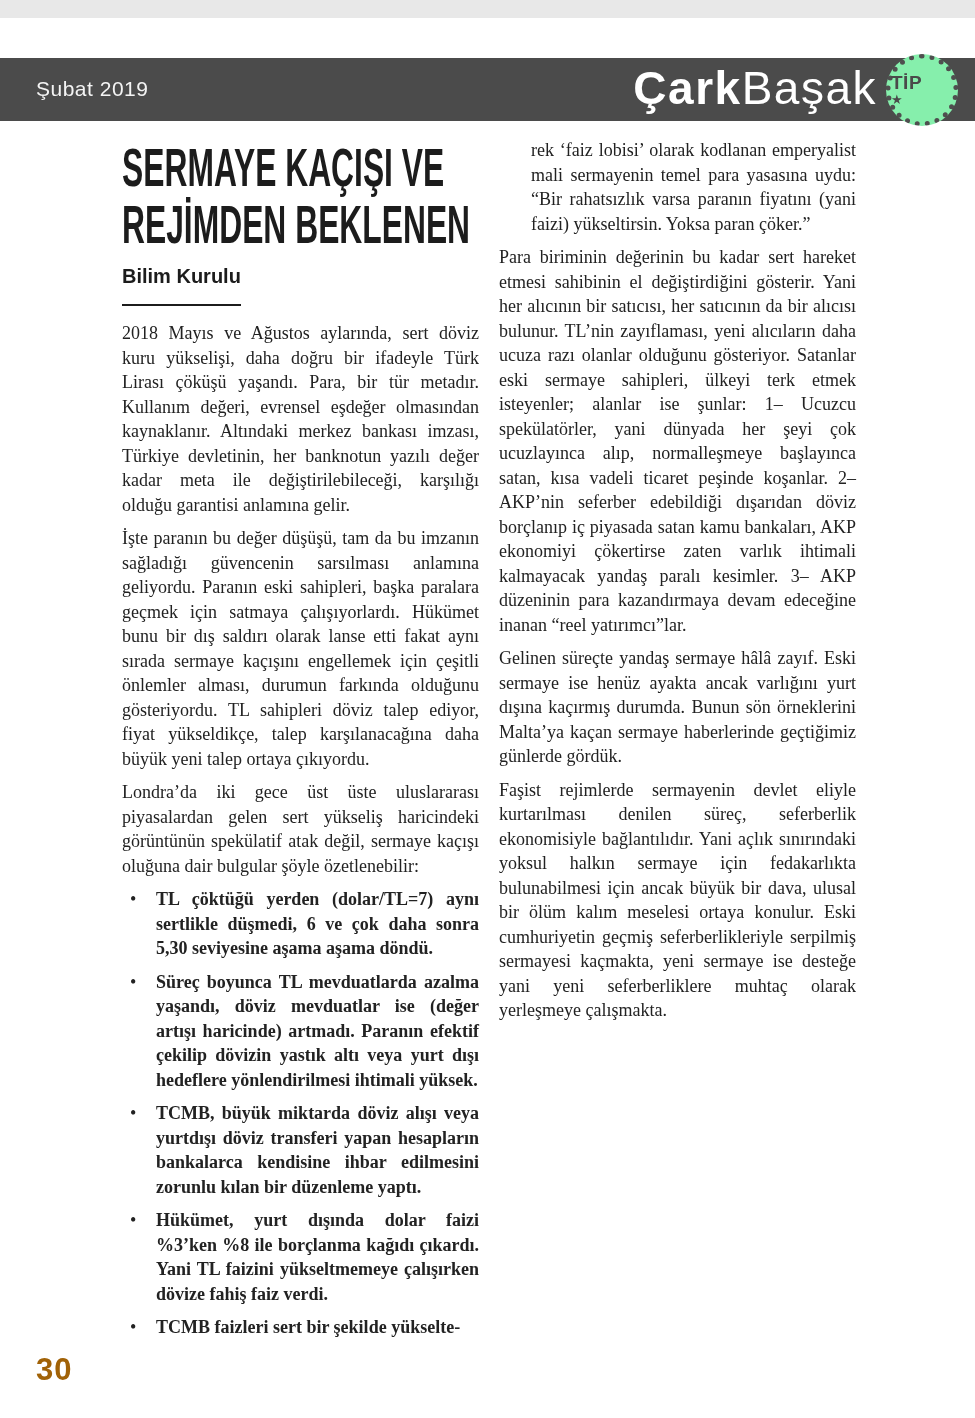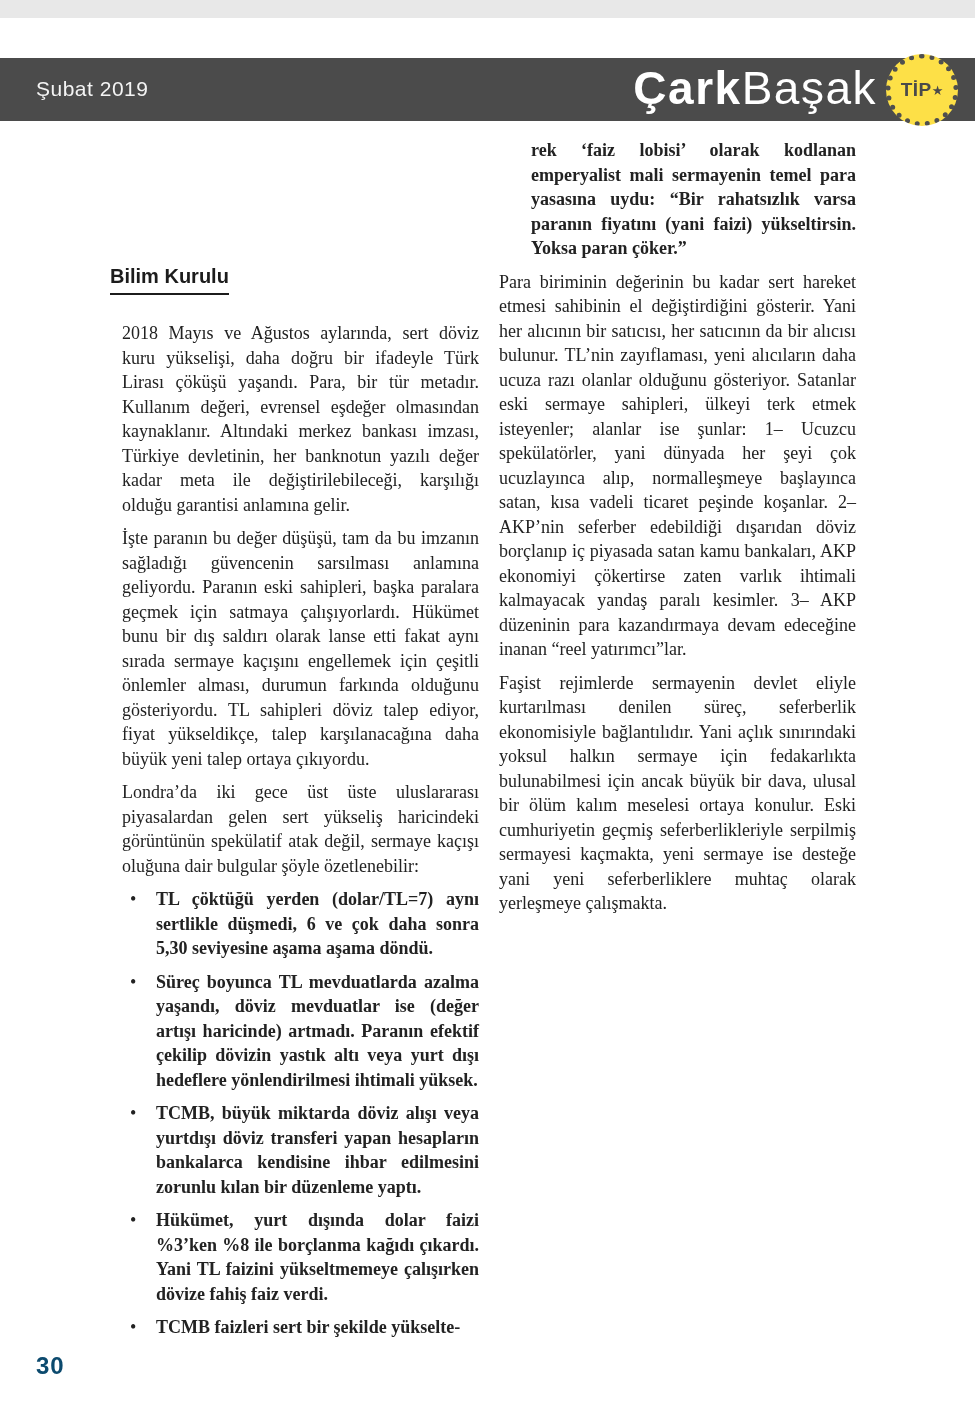--- a/index.html
+++ b/index.html
@@ -23,82 +23,86 @@
   .masthead {
     position:absolute; right:98px; top:3px;
     font-family:"Liberation Sans", sans-serif;
     font-size:46px; color:#ffffff; letter-spacing:1.5px; white-space:nowrap;
   }
   .masthead .m-bold  { font-weight:800; }
   .masthead .m-light { font-weight:400; }
   .logo {
     position:absolute; right:17px; top:-4px;
     width:72px; height:72px; border-radius:50%;
-    background:#fde047; border:5px dotted #4f4f4f;
-    display:flex; flex-direction:row; align-items:center; justify-content:center;
+    background:#86efac; border:5px dotted #4f4f4f;
+    display:flex; flex-direction:column; align-items:flex-start; justify-content:center;
   }
   .logo-text {
     font-family:"Liberation Sans", sans-serif;
     font-weight:800; font-size:19px; color:#4a4a4a; line-height:18px; letter-spacing:.5px;
   }
   .logo-star { font-size:13px; color:#4a4a4a; line-height:13px; margin-top:1px; }
 
   
   .title {
     position:absolute; left:122px; top:121px;
     font-family:"Liberation Sans", sans-serif;
     font-weight:700; color:#1c1c1c;
   }
   .title-line {
     font-size:53px; line-height:57px; white-space:nowrap;
     transform:scaleX(0.60); transform-origin:left center; letter-spacing:0;
   }
   .byline {
-    position:absolute; left:110px; top:247px;
+    position:absolute; left:122px; top:247px;
     font-family:"Liberation Sans", sans-serif;
     font-weight:700; font-size:20px; color:#1c1c1c;
-    border-bottom:2px solid #1c1c1c; padding-bottom:5px;
+    border-bottom:2px solid #1c1c1c; padding-bottom:16px;
   }
 
   
   .col {
     position:absolute; width:357px;
     font-size:18px; line-height:24.5px; text-align:justify; color:#222222;
   }
   .col-left  { left:122px; top:303px; }
   .col-right { left:499px; top:120px; }
   .para   { margin-bottom:9px; }
   .bullet { display:flex; margin-bottom:9px; }
   .bullet .marker { flex:0 0 34px; padding-left:8px; text-align:left; }
   .bullet .btext  { flex:1; text-align:justify;font-weight:bold; }
-  .cont   { margin-left:32px; margin-bottom:9px; text-align:justify;font-weight:bold; }
+  .cont   { margin-left:32px; margin-bottom:9px; text-align:justify; }
 
   
   .pagenum {
     position:absolute; left:36px; top:1334px;
     font-family:"Liberation Sans", sans-serif;
-    font-size:24px; font-weight:600; letter-spacing:1px; color:#0c4a6e;
+    font-size:31px; font-weight:600; letter-spacing:1px; color:#a16207;
   }
 </style>
 </head>
 <body>
 
 <div class="page">
 
   <div class="topbar">
     <span class="issue">Şubat 2019</span>
     <div class="masthead">
       <span class="m-bold">Çark</span><span class="m-light">Başak</span>
     </div>
     <div class="logo">
       <span class="logo-text">TİP</span>
       <span class="logo-star">★</span>
     </div>
   </div>
 
+  <div class="title">
+    <div class="title-line">SERMAYE KAÇIŞI VE</div>
+    <div class="title-line">REJİMDEN BEKLENEN</div>
+  </div>
   <div class="byline">Bilim Kurulu</div>
 
   <div class="col col-left">
     <p class="para">2018 Mayıs ve Ağustos aylarında, sert döviz kuru yükselişi, daha doğru bir ifadeyle Türk Lirası çöküşü yaşandı. Para, bir tür metadır. Kullanım değeri, evrensel eşdeğer olmasından kaynaklanır. Altındaki merkez bankası imzası, Türkiye devletinin, her banknotun yazılı değer kadar meta ile değiştirilebileceği, karşılığı olduğu garantisi anlamına gelir.</p>
     <p class="para">İşte paranın bu değer düşüşü, tam da bu imzanın sağladığı güvencenin sarsılması anlamına geliyordu. Paranın eski sahipleri, başka paralara geçmek için satmaya çalışıyorlardı. Hükümet bunu bir dış saldırı olarak lanse etti fakat aynı sırada sermaye kaçışını engellemek için çeşitli önlemler alması, durumun farkında olduğunu gösteriyordu. TL sahipleri döviz talep ediyor, fiyat yükseldikçe, talep karşılanacağına daha büyük yeni talep ortaya çıkıyordu.</p>
     <p class="para">Londra’da iki gece üst üste uluslararası piyasalardan gelen sert yükseliş haricindeki görüntünün spekülatif atak değil, sermaye kaçışı oluğuna dair bulgular şöyle özetlenebilir:</p>
 
     <div class="bullet">
       <span class="marker">•</span>
       <span class="btext">TL çöktüğü yerden (dolar/TL=7) aynı sertlikle düşmedi, 6 ve çok daha sonra 5,30 seviyesine aşama aşama döndü.</span>
@@ -117,18 +121,19 @@
     </div>
     <div class="bullet">
       <span class="marker">•</span>
       <span class="btext">TCMB faizleri sert bir şekilde yükselte-</span>
     </div>
   </div>
 
   <div class="col col-right">
     <div class="cont">rek ‘faiz lobisi’ olarak kodlanan emperyalist mali sermayenin temel para yasasına uydu: “Bir rahatsızlık varsa paranın fiyatını (yani faizi) yükseltirsin. Yoksa paran çöker.”</div>
     <p class="para">Para biriminin değerinin bu kadar sert hareket etmesi sahibinin el değiştirdiğini gösterir. Yani her alıcının bir satıcısı, her satıcının da bir alıcısı bulunur. TL’nin zayıflaması, yeni alıcıların daha ucuza razı olanlar olduğunu gösteriyor. Satanlar eski sermaye sahipleri, ülkeyi terk etmek isteyenler; alanlar ise şunlar: 1– Ucuzcu spekülatörler, yani dünyada her şeyi çok ucuzlayınca alıp, normalleşmeye başlayınca satan, kısa vadeli ticaret peşinde koşanlar. 2– AKP’nin seferber edebildiği dışarıdan döviz borçlanıp iç piyasada satan kamu bankaları, AKP ekonomiyi çökertirse zaten varlık ihtimali kalmayacak yandaş paralı kesimler. 3– AKP düzeninin para kazandırmaya devam edeceğine inanan “reel yatırımcı”lar.</p>
+    <p class="para">Gelinen süreçte yandaş sermaye hâlâ zayıf. Eski sermaye ise henüz ayakta ancak varlığını yurt dışına kaçırmış durumda. Bunun sön örneklerini Malta’ya kaçan sermaye haberlerinde geçtiğimiz günlerde gördük.</p>
     <p class="para">Faşist rejimlerde sermayenin devlet eliyle kurtarılması denilen süreç, seferberlik ekonomisiyle bağlantılıdır. Yani açlık sınırındaki yoksul halkın sermaye için fedakarlıkta bulunabilmesi için ancak büyük bir dava, ulusal bir ölüm kalım meselesi ortaya konulur. Eski cumhuriyetin geçmiş seferberlikleriyle serpilmiş sermayesi kaçmakta, yeni sermaye ise desteğe yani yeni seferberliklere muhtaç olarak yerleşmeye çalışmakta.</p>
   </div>
 
   <div class="pagenum">30</div>
 
 </div>
 
 </body></html>

